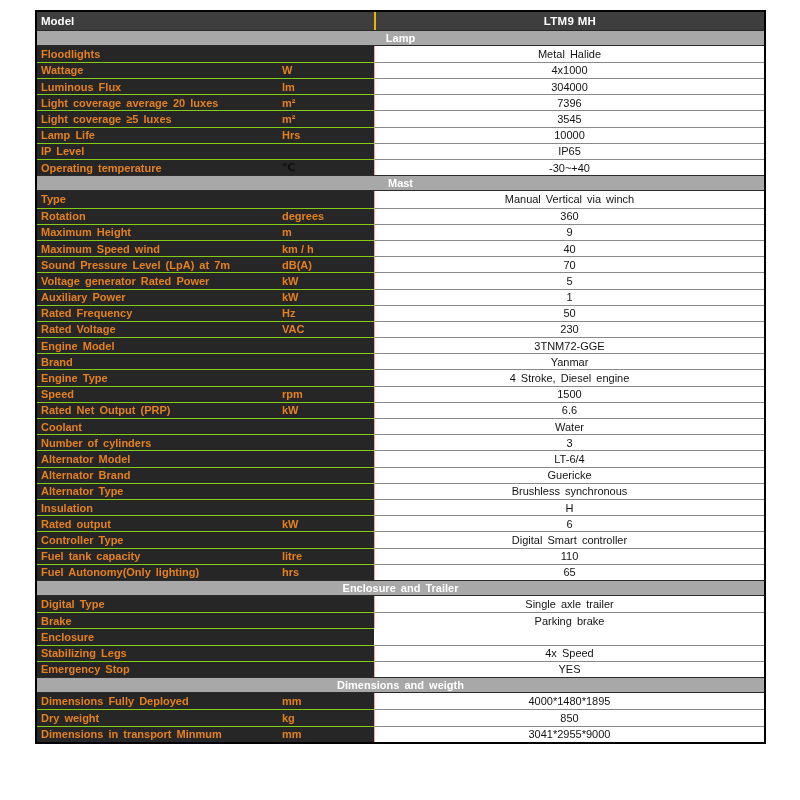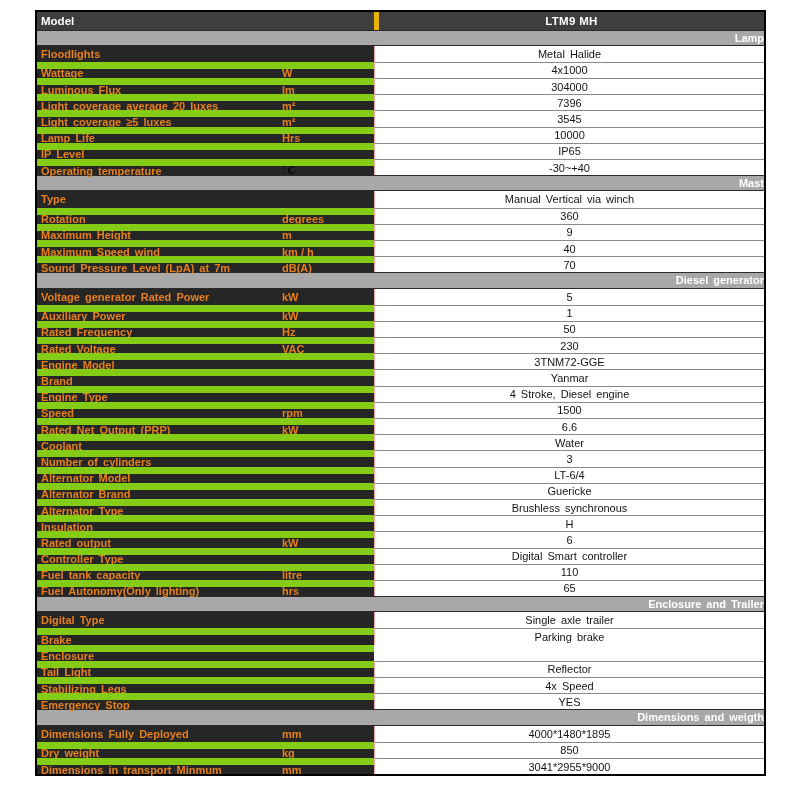--- a/index.html
+++ b/index.html
@@ -20,43 +20,43 @@
   
   .model-row { display: flex; height: 17.5px; background: #3E3E3E; }
   .model-label {
     width: 337px; display: flex; align-items: center;
     padding-left: 4px;
     color: #ffffff; font-weight: bold; font-size: 11.5px;
     word-spacing: 2px;
   }
   .model-value {
     flex: 1; display: flex; align-items: center; justify-content: center;
-    border-left: 5px solid #eab308;
+    border-left: 2px solid #eab308;
     color: #ffffff; font-weight: bold; font-size: 11.5px;
     letter-spacing: 0.3px;
   }
   
   .section-bar {
     height: 16.2px;
-    display: flex; align-items: center; justify-content: flex-end;
+    display: flex; align-items: center; justify-content: center;
     background: #A8A8A8;
     color: #ffffff; font-weight: bold; font-size: 11px;
     border-top: 1px solid #2b2b2b;
     border-bottom: 1px solid #2b2b2b;
     word-spacing: 2px;
   }
   
   .row { display: flex; height: 16.2px; }
   .c-label {
     width: 337px;
     position: relative;
     display: flex; align-items: center;
     background: #262626;
   }
-  .row + .row .c-label { border-top: 7px solid #84cc16; }
+  .row + .row .c-label { border-top: 1px solid #84cc16; }
   .label-text {
     padding-left: 4px;
     color: #E5801F; font-weight: bold; font-size: 11px;
     white-space: nowrap;
     word-spacing: 2px;
   }
   .unit-text {
     position: absolute; left: 245px;
     color: #E5801F; font-weight: bold; font-size: 11px;
     white-space: nowrap;
@@ -173,23 +173,20 @@
     </div>
     <div class="c-value">40</div>
   </div>
       <div class="row">
     <div class="c-label">
       <span class="label-text">Sound Pressure Level (LpA) at 7m</span>
       <span class="unit-text">dB(A)</span>
     </div>
     <div class="c-value">70</div>
   </div>
-      <div class="section-bar">
-    <span>Diesel generator</span>
-  </div>
       <div class="row">
     <div class="c-label">
       <span class="label-text">Voltage generator Rated Power</span>
       <span class="unit-text">kW</span>
     </div>
     <div class="c-value">5</div>
   </div>
       <div class="row">
     <div class="c-label">
       <span class="label-text">Auxiliary Power</span>
@@ -331,27 +328,20 @@
       <span class="label-text">Brake</span>
       <span class="unit-text"></span>
     </div>
     <div class="c-value">Parking brake</div>
   </div>
       <div class="row">
     <div class="c-label">
       <span class="label-text">Enclosure</span>
       <span class="unit-text"></span>
     </div>
-  </div>
-      <div class="row">
-    <div class="c-label">
-      <span class="label-text">Tail Light</span>
-      <span class="unit-text"></span>
-    </div>
-    <div class="c-value">Reflector</div>
   </div>
       <div class="row">
     <div class="c-label">
       <span class="label-text">Stabilizing Legs</span>
       <span class="unit-text"></span>
     </div>
     <div class="c-value">4x Speed</div>
   </div>
       <div class="row">
     <div class="c-label">

